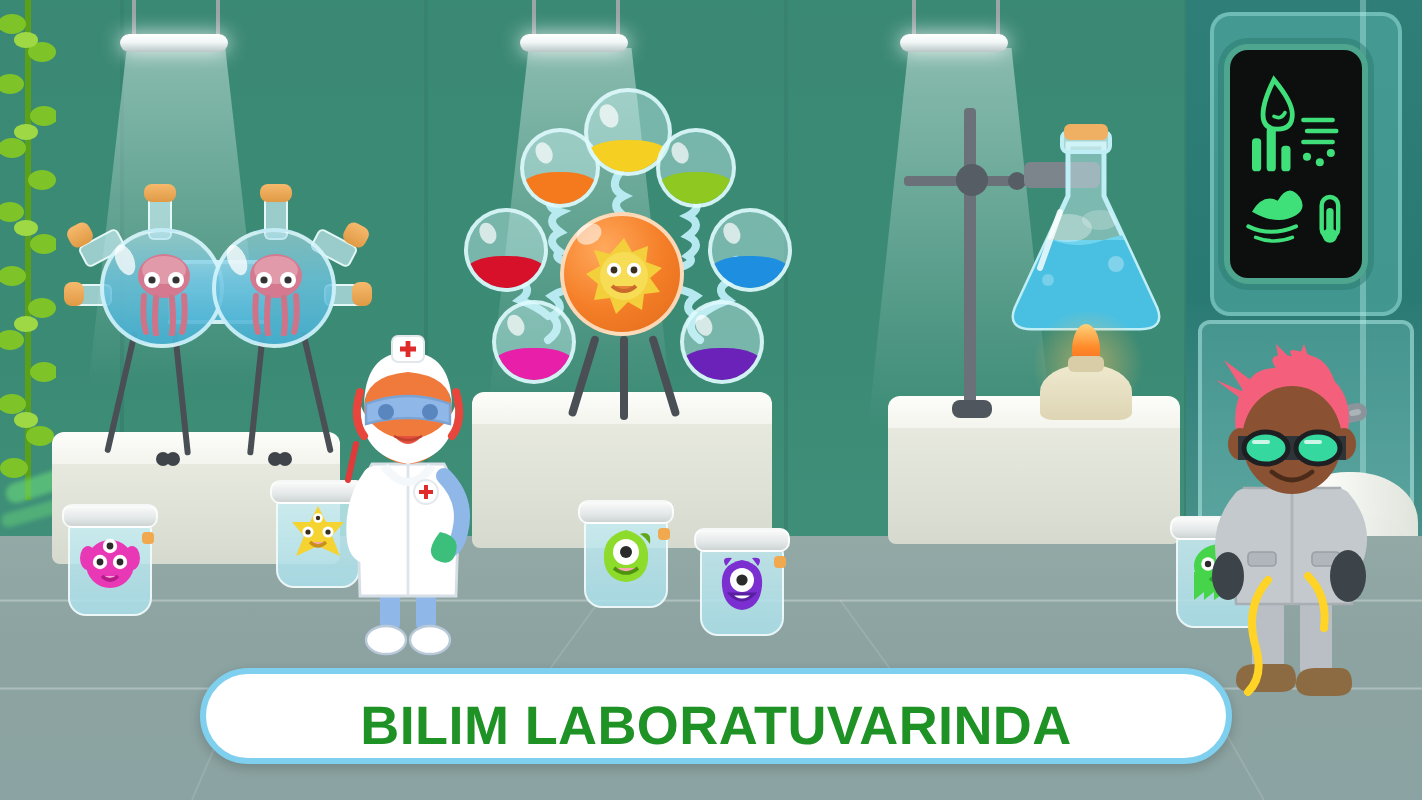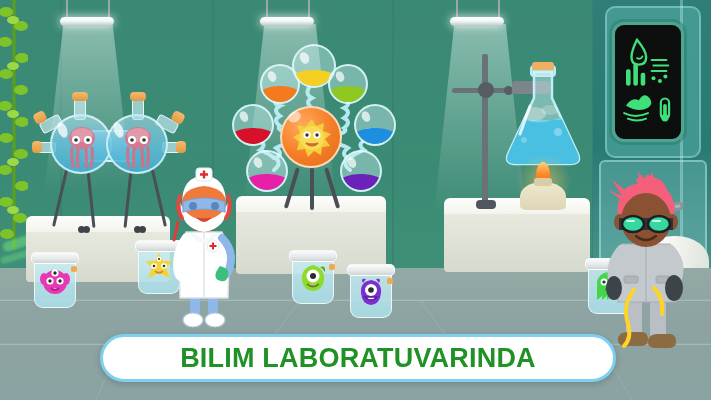--- a/index.html
+++ b/index.html
@@ -91,21 +91,21 @@
 
   
   .monitor { position:absolute; border-radius:12px; background:#0d0f0e;
              border:3px solid #4fa68e; box-shadow:0 0 0 3px rgba(40,120,105,.45); }
 
   
   .char { position:absolute; }
 
   
   .banner { position:absolute; background:#ffffff; border:3px solid #7fd0ee;
-            border-radius:26px; display:flex; align-items:center; justify-content:center;
+            border-radius:26px; display:flex; align-items:flex-end; justify-content:center;
             box-shadow:0 2px 6px rgba(0,0,0,.18); }
   .banner span { font-size:27px; font-weight:bold; letter-spacing:.2px; }
   .b-green { color:#1f9226; }
   .b-blue { color:#2452b4; margin-left:9px; }
 
   .pipe-plate { position:absolute; background:#cdd6d8; border:1px solid #aab6b8; border-radius:3px; }
   .cyl { position:absolute; border-radius:48% 48% 10% 10%;
          background:linear-gradient(90deg,#e8ece6 0%,#fbfcf8 30%,#dfe4dc 100%); }
 </style>
 </head>

